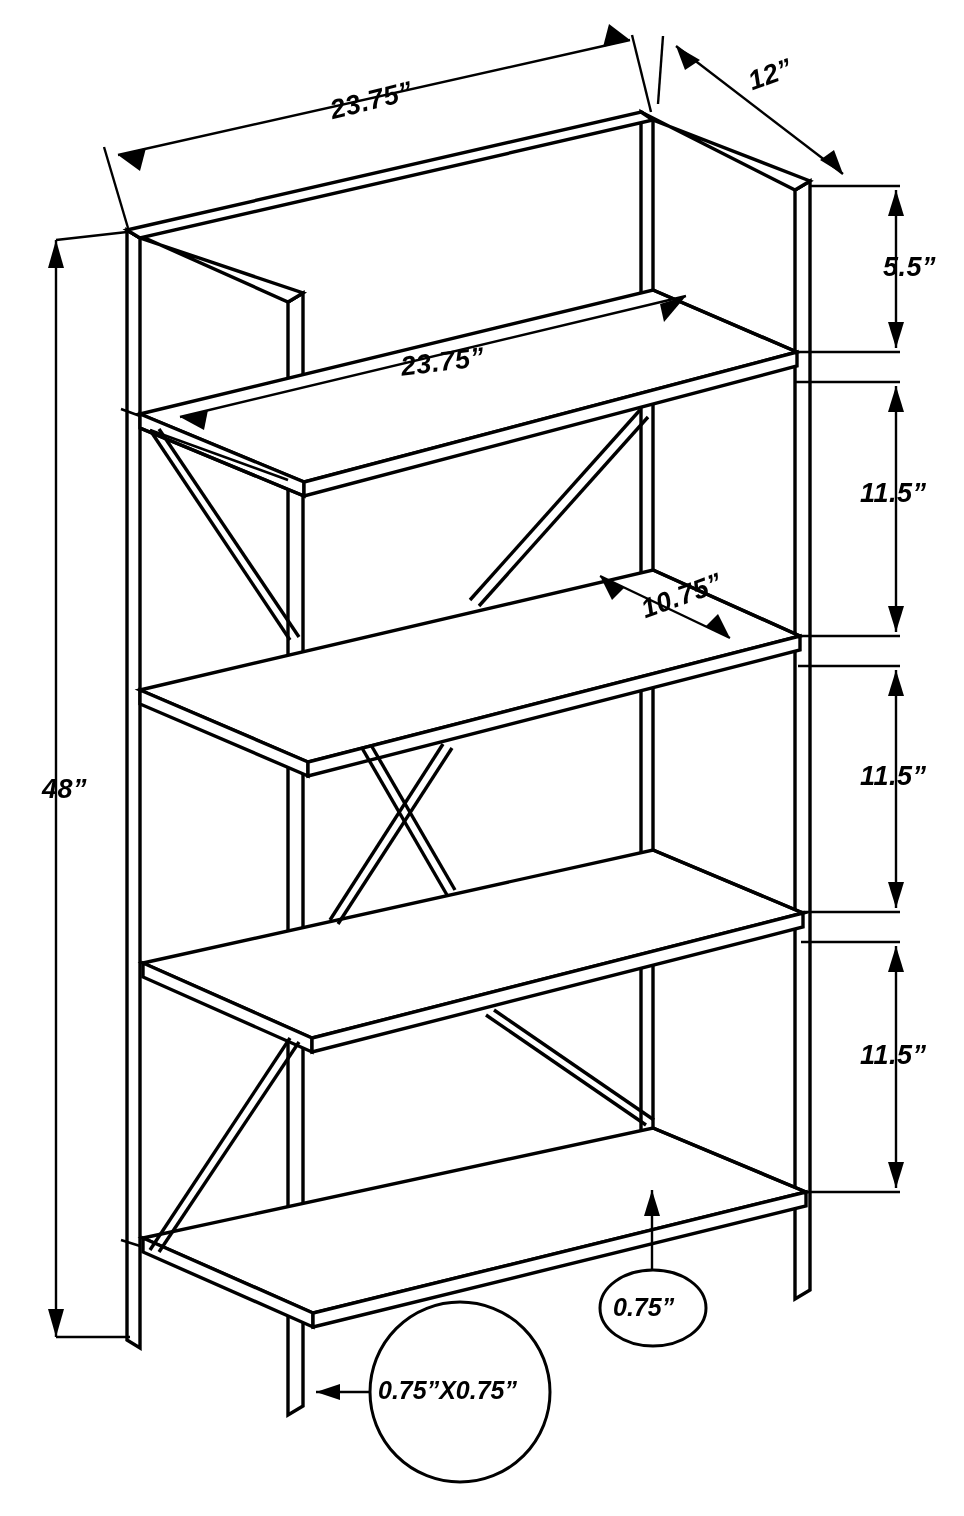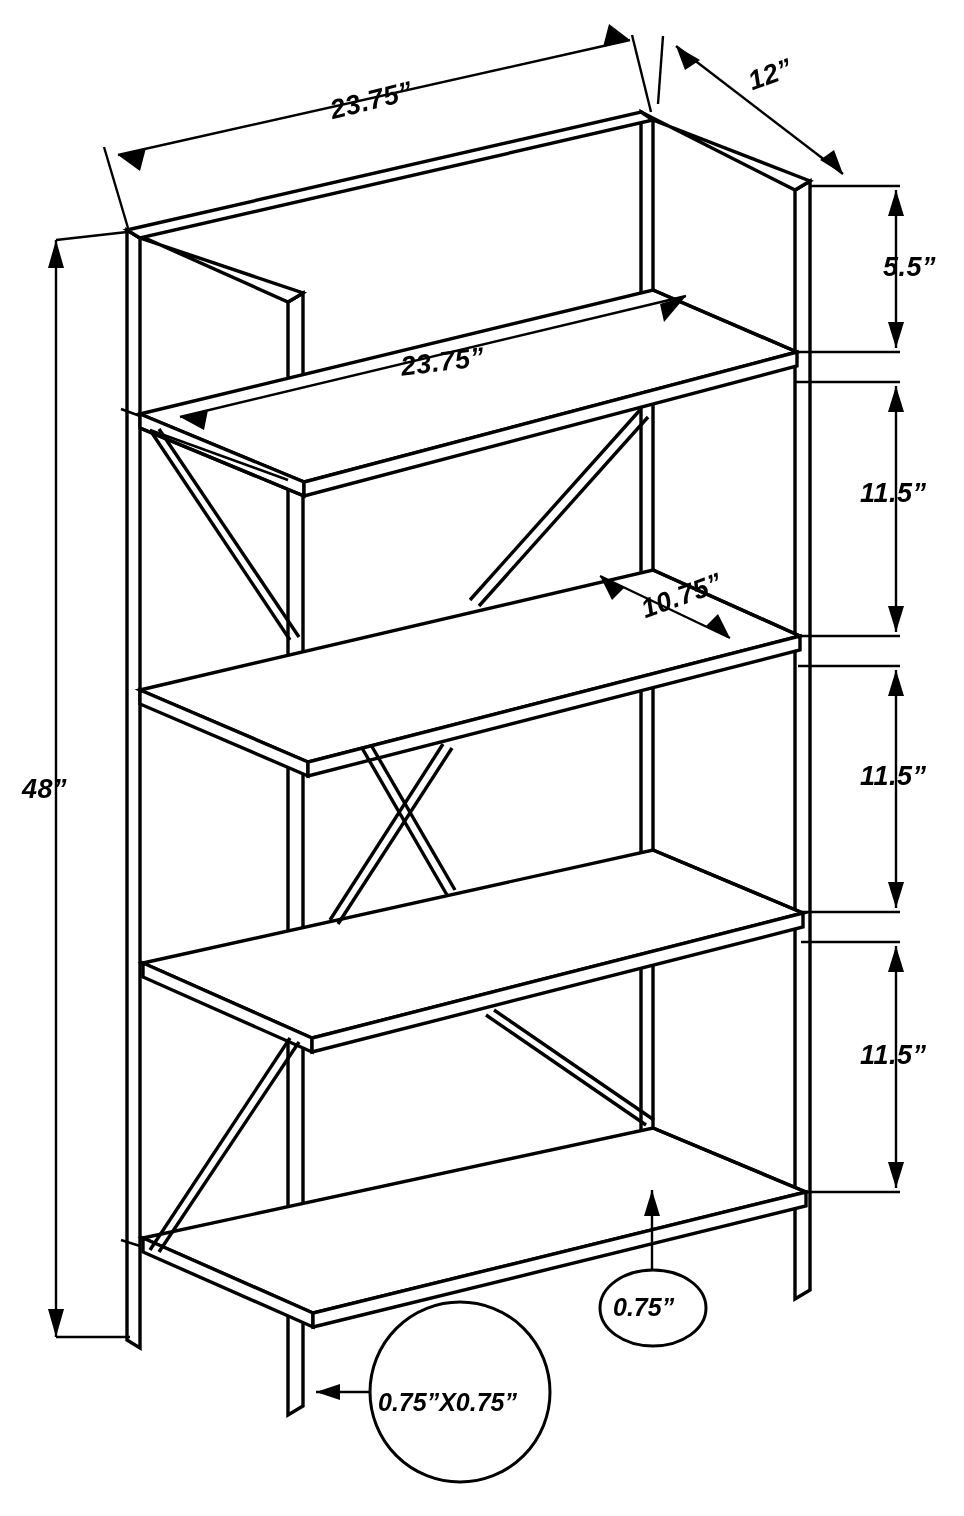--- a/index.html
+++ b/index.html
@@ -176,24 +176,24 @@
         <path d="M 374 1392 L 316 1392"></path>
         <path d="M 316 1392 L 340 1384 L 340 1400 Z" fill="#000000" stroke="none"></path>
         <circle cx="460" cy="1392" r="90" fill="#ffffff" stroke="#000000" stroke-width="3"></circle>
 
       </g>
     </g>
   </svg>
 
   <div class="dimlabel rot-23" style="left:327px; top:96px;">23.75”</div>
   <div class="dimlabel rot-12" style="left:744px; top:68px;">12”</div>
-  <div class="dimlabel" style="left:22px;  top:774px;">48”</div>
+  <div class="dimlabel" style="left:42px;  top:774px;">48”</div>
   <div class="dimlabel rot-shelf" style="left:399px; top:352px;">23.75”</div>
   <div class="dimlabel rot-depth" style="left:637px; top:596px;">10.75”</div>
   <div class="dimlabel" style="left:867px; top:252px;margin-left:16px;">5.5”</div>
   <div class="dimlabel" style="left:860px; top:478px;">11.5”</div>
   <div class="dimlabel" style="left:860px; top:761px;">11.5”</div>
   <div class="dimlabel" style="left:860px; top:1040px;">11.5”</div>
 
   <div class="callout-label" style="left:613px; top:1293px;">0.75”</div>
-  <div class="callout-label" style="left:378px; top:1376px;margin-top:12px;">0.75”X0.75”</div>
+  <div class="callout-label" style="left:378px; top:1376px;">0.75”X0.75”</div>
 
 </div>
 
 </body></html>

